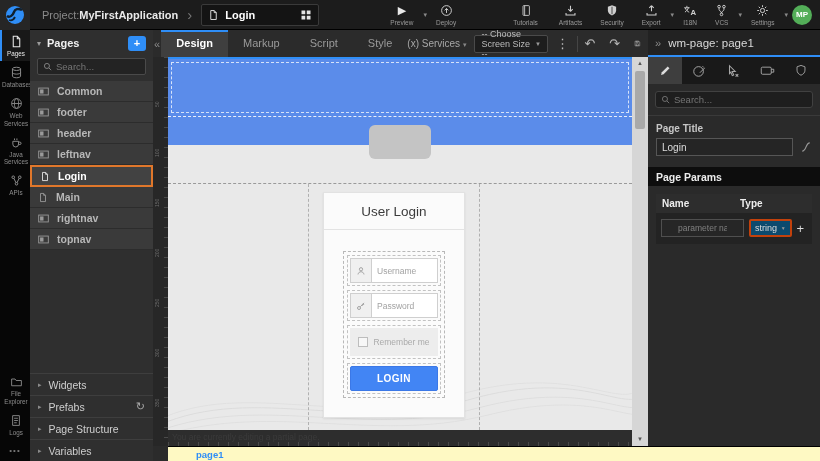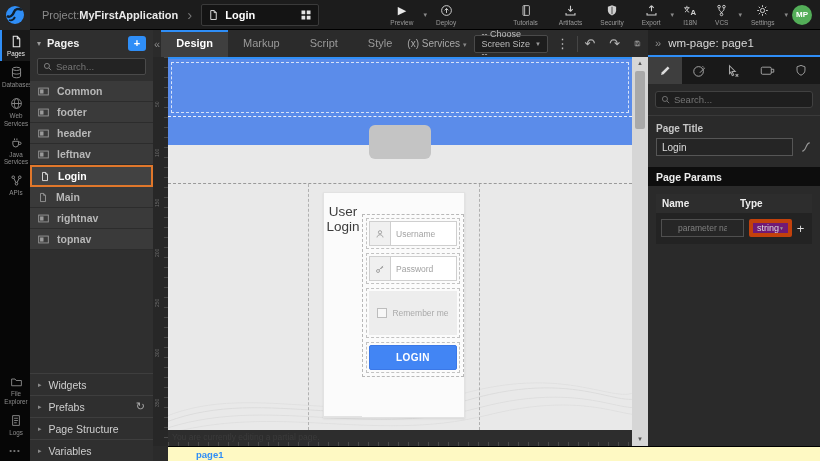--- a/index.html
+++ b/index.html
@@ -87,32 +87,32 @@
   .c-row2 { height:28px; background:var(--canvas-blue,#5b8cea); }
   .c-band { height:38px; background:#e9e9e9; }
   .c-logo { position:absolute; left:50%; top:66px; transform:translateX(-50%); width:62px; height:34px;
     background:#c4c4c4; border-radius:6px; z-index:5; }
   .c-content { position:relative; height:247px; background:#e9e9e9; border-top:1px dashed #9a9a9a; overflow:hidden; }
   .c-col { position:absolute; left:140px; top:0; width:172px; height:100%;
     border-left:1px dashed #b0b0b0; border-right:1px dashed #b0b0b0; }
   .waves { position:absolute; left:0; bottom:0; width:100%; height:90px; opacity:.55; }
 
   .login-panel { position:absolute; left:14px; right:14px; top:8px; bottom:12px; background:#fbfbfb;
-    border:1px solid #e2e2e2; box-shadow:0 1px 2px rgba(0,0,0,.08); display:flex; }
+    border:1px solid #e2e2e2; box-shadow:0 1px 2px rgba(0,0,0,.08); display:flex; flex-direction:column; }
   .lp-title { text-align:center; font-size:13.5px; color:#3c3c3c; padding:11px 0 10px; border-bottom:1px solid #e3e3e3; }
   .lp-body { flex:1; display:flex; justify-content:center; }
   .lp-form { width:102px; margin-top:21px; border:1px dashed #b8b8b8; padding:3px; align-self:flex-start; }
   .lp-cell { border:1px dashed #c2c2c2; padding:2px; margin-bottom:4px; }
   .lp-row { display:flex; }
   .lp-ico { width:21px; height:25px; background:#f0f0f0; border:1px solid #cfcfcf; border-right:none;
     display:flex; align-items:center; justify-content:center; color:#9a9a9a; }
   .lp-input { flex:1; height:25px; min-width:0; border:1px solid #cfcfcf; background:#fff; padding:0 5px;
     font-size:8.5px; color:#555; font-family:"Liberation Sans", sans-serif; outline:none; }
   .lp-input::placeholder { color:#a2a2a2; }
-  .lp-remember { height:44px; background:#ededed; display:flex; align-items:center; justify-content:center; }
+  .lp-remember { height:28px; background:#ededed; display:flex; align-items:center; justify-content:center; }
   .lp-check { width:10px; height:10px; border:1px solid #bdbdbd; background:#f7f7f7; margin-right:5px; }
   .lp-rlabel { font-size:8.5px; color:#aaa; }
   .lp-login { width:100%; height:25px; background:var(--button-blue,#4285f4); color:#fff; font-weight:bold;
     font-size:10px; border:1px solid #3b78e7; border-radius:2px; letter-spacing:.5px;
     font-family:"Liberation Sans", sans-serif; }
 
   .hstrip { position:absolute; left:15px; top:400px; width:464px; height:16px; background:#2d2d2d;
     background-image:repeating-linear-gradient(to right, #484848 0 1px, transparent 1px 10px);
     background-size:100% 4px; background-repeat:no-repeat; background-position:left bottom; overflow:hidden; }
   .hstrip .hint { font-size:8.5px; color:#3b3b3b; line-height:14px; padding-left:4px; white-space:nowrap; }
@@ -147,21 +147,21 @@
     display:flex; align-items:center; padding:0 8px; }
   .ptable { margin:8px; background:#232323; padding:0 0 7px; }
   .pt-head { display:flex; background:#2d2d2d; color:#eee; font-size:10px; font-weight:bold; }
   .pt-head .c1 { flex:1; padding:4px 6px; }
   .pt-head .c2 { width:58px; padding:4px 2px; }
   .pt-head .c3 { width:16px; }
   .pt-row { display:flex; align-items:center; padding:6px 5px 0; }
   .pt-in { width:83px; height:18px; background:#262626; border:1px solid #4f4f4f; color:#ccc; font-size:8.5px;
     padding:0 16px; font-family:"Liberation Sans", sans-serif; outline:none; }
   .pt-in::placeholder { color:#808080; }
-  .pt-sel { width:49px; height:18px; background:#701a75; border:4px solid #c2410c; border-radius:2px; color:#ddd;
+  .pt-sel { width:49px; height:18px; background:#0c4a6e; border:2px solid #c2410c; border-radius:2px; color:#ddd;
     font-size:9px; display:flex; align-items:center; padding:0 4px; margin-left:5px; }
   .pt-sel .arrow { margin-left:auto; font-size:5px; color:#999; }
   .pt-add { width:16px; text-align:center; color:#ddd; font-size:13px; margin-left:2px; }
 
   
   .bottombar { position:absolute; left:168px; top:446px; width:667px; height:15px; background:#fef9c3;
     border-top:1px solid #000; display:flex; align-items:center; z-index:26; }
   .bb-page { color:var(--accent-blue,#2f8ef7); font-size:9.5px; margin-left:28px; font-weight:bold; }
 </style>
 </head>

